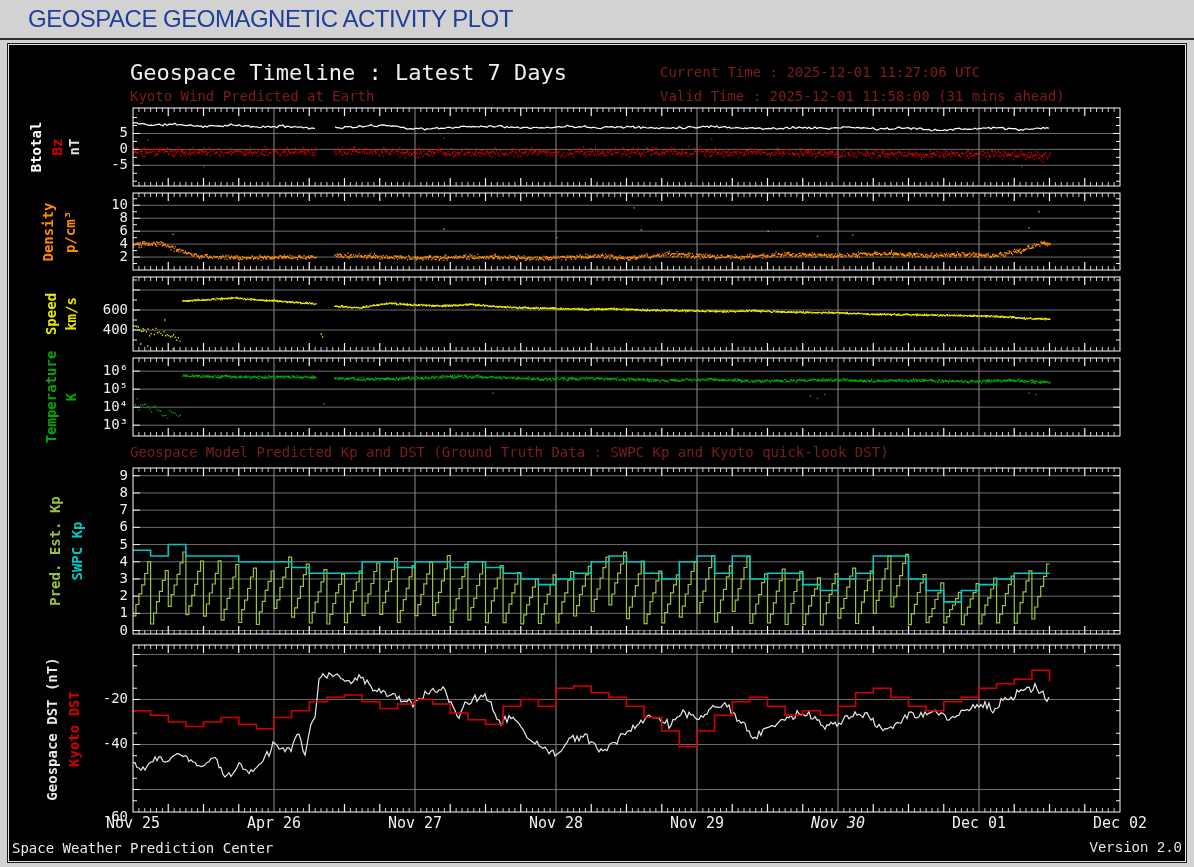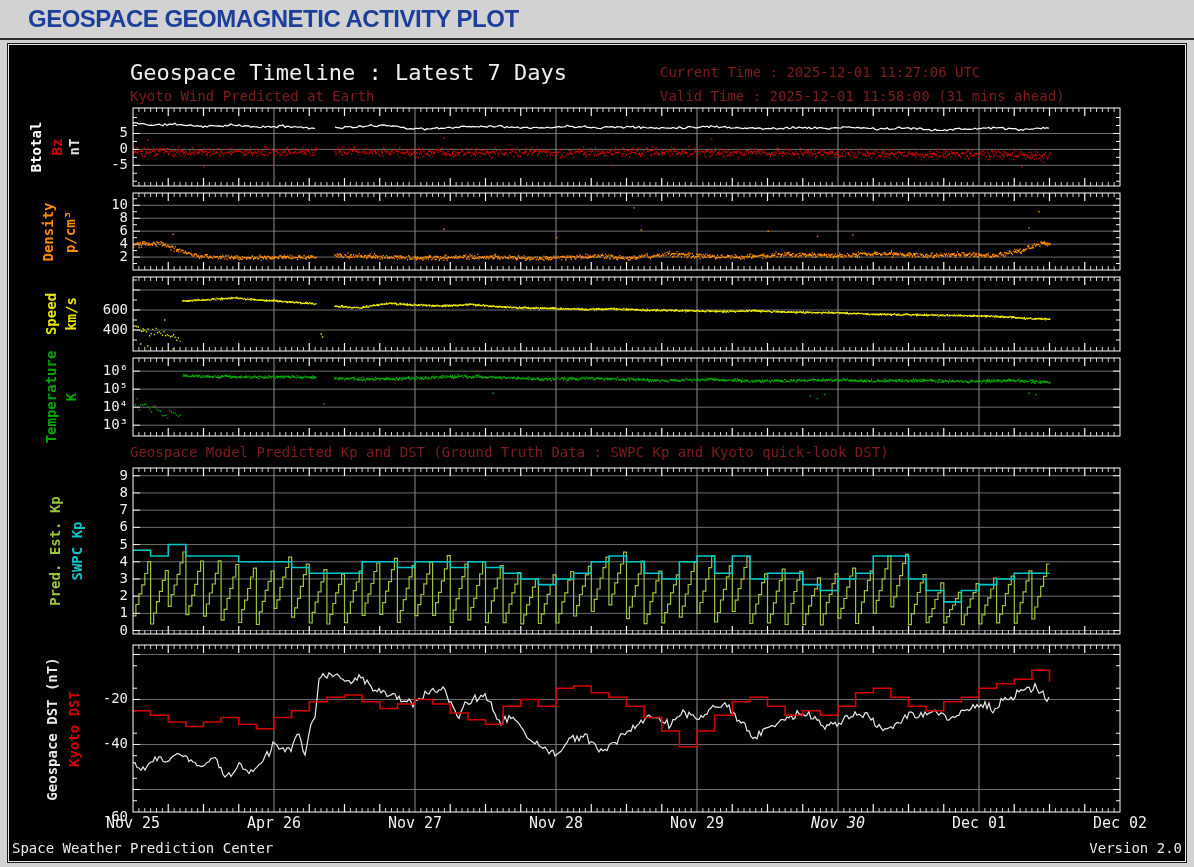--- a/index.html
+++ b/index.html
@@ -1,27 +1,27 @@
 <!DOCTYPE html>
 <html><head>
 <meta charset="utf-8">
 <style>
   html,body{margin:0;padding:0;}
   body{width:1194px;height:867px;position:relative;background:#d2d2d2;font-family:"DejaVu Sans Mono","Liberation Mono",monospace;overflow:hidden;}
-  .hdr{position:absolute;left:28px;top:5px;font-family:"Liberation Sans",sans-serif;font-weight:bold;font-size:24px;letter-spacing:-0.5px;color:#1e3f99;}
+  .hdr{position:absolute;left:28px;top:5px;font-family:"Liberation Sans",sans-serif;font-weight:normal;font-size:24px;letter-spacing:-0.5px;color:#1e3f99;}
   .hdr-rule{position:absolute;left:0;top:38px;width:1194px;height:2px;background:#2e2e2e;}
   .plot-frame{position:absolute;left:8px;top:44px;width:1176px;height:816px;background:#000;border:1px solid #e6e6e6;outline:1px solid #1a1a1a;}
   .ptxt{position:absolute;color:#7f1d1d;white-space:pre;}
   .title{left:130px;top:60px;font-size:22px;color:#f0f0f0;}
   .ctime{left:660px;top:64px;font-size:14px;}
   .sub1{left:130px;top:88px;font-size:14px;}
   .vtime{left:660px;top:88px;font-size:14px;}
   .sec2{left:130px;top:444px;font-size:14px;}
   .foot-l{left:12px;top:840px;font-size:14px;color:#e8e8e8;}
-  .foot-r{right:12px;top:840px;font-size:14px;color:#e8e8e8;text-align:left;}
+  .foot-r{right:12px;top:840px;font-size:14px;color:#e8e8e8;text-align:left;font-family:Liberation Mono, monospace;}
   .ylab{position:absolute;font-size:14px;font-weight:bold;white-space:nowrap;transform:translate(-50%,-50%) rotate(-90deg);}
   .ytick{position:absolute;width:46px;text-align:right;font-size:14px;color:#f0f0f0;line-height:15px;}
   .xtick{position:absolute;width:80px;text-align:center;font-size:15px;color:#f0f0f0;}
   svg.canvas{position:absolute;left:0;top:0;pointer-events:none;}
 </style>
 </head>
 <body>
 
 <div class="hdr">GEOSPACE GEOMAGNETIC ACTIVITY PLOT</div>
 <div class="hdr-rule"></div>

